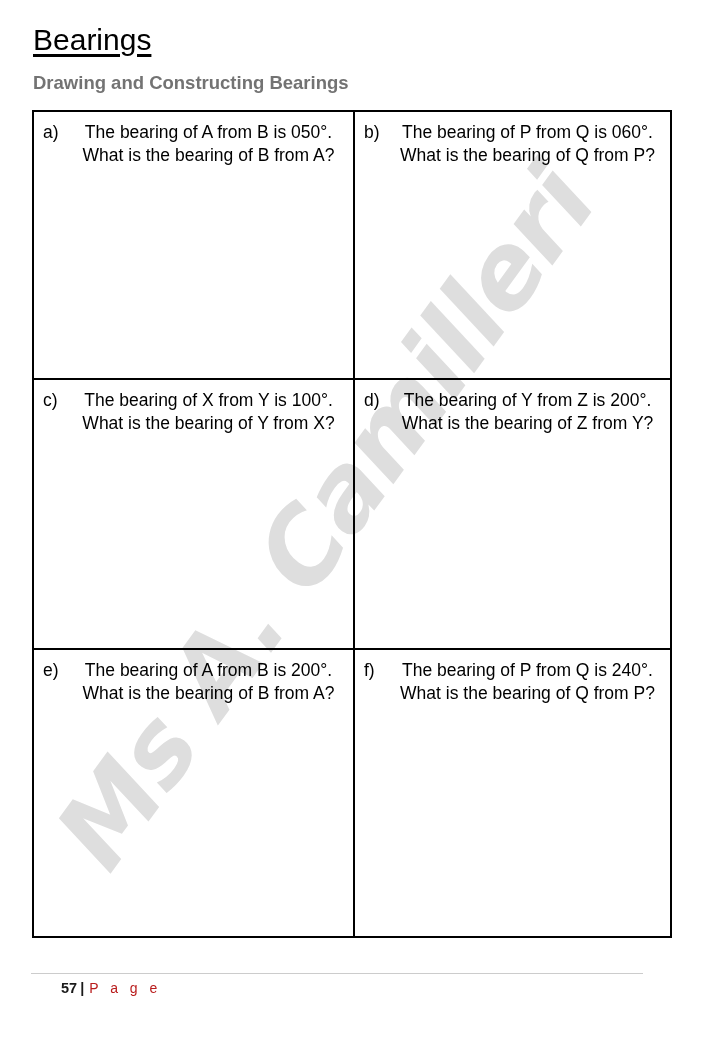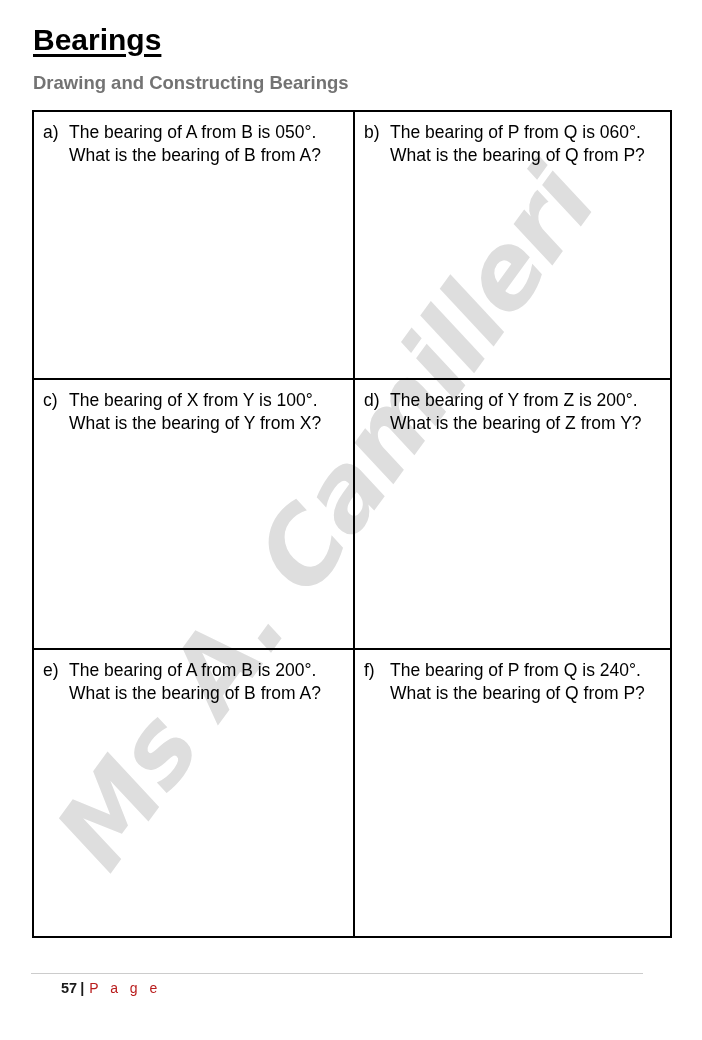--- a/index.html
+++ b/index.html
@@ -37,21 +37,21 @@
     z-index: 0;
     pointer-events: none;
   }
   .content { position: relative; z-index: 1; }
   .title {
     position: absolute;
     left: 33px;
     top: 23px;
     margin: 0;
     font-size: 30px;
-    font-weight: 700;
+    font-weight: 400;
     color: #000;
     text-decoration: underline;
     text-decoration-thickness: 2.5px;
     text-underline-offset: 4px;
   }
   .subtitle {
     position: absolute;
     left: 33px;
     top: 72px;
     margin: 0;
@@ -81,21 +81,21 @@
   tr.r2 { height: 270px; }
   tr.r3 { height: 288px; }
   .q {
     display: flex;
     font-size: 17.5px;
     line-height: 23px;
     color: #000;
   }
   .qlabel { flex: 0 0 26px; }
   .qtext  { flex: 1; }
-  .qline  { display: block; }
+  .qline  { display: block; text-align: center; }
   .footer-rule {
     position: absolute;
     left: 31px;
     top: 973px;
     width: 612px;
     height: 1px;
     background: #cccccc;
   }
   .footer {
     position: absolute;

